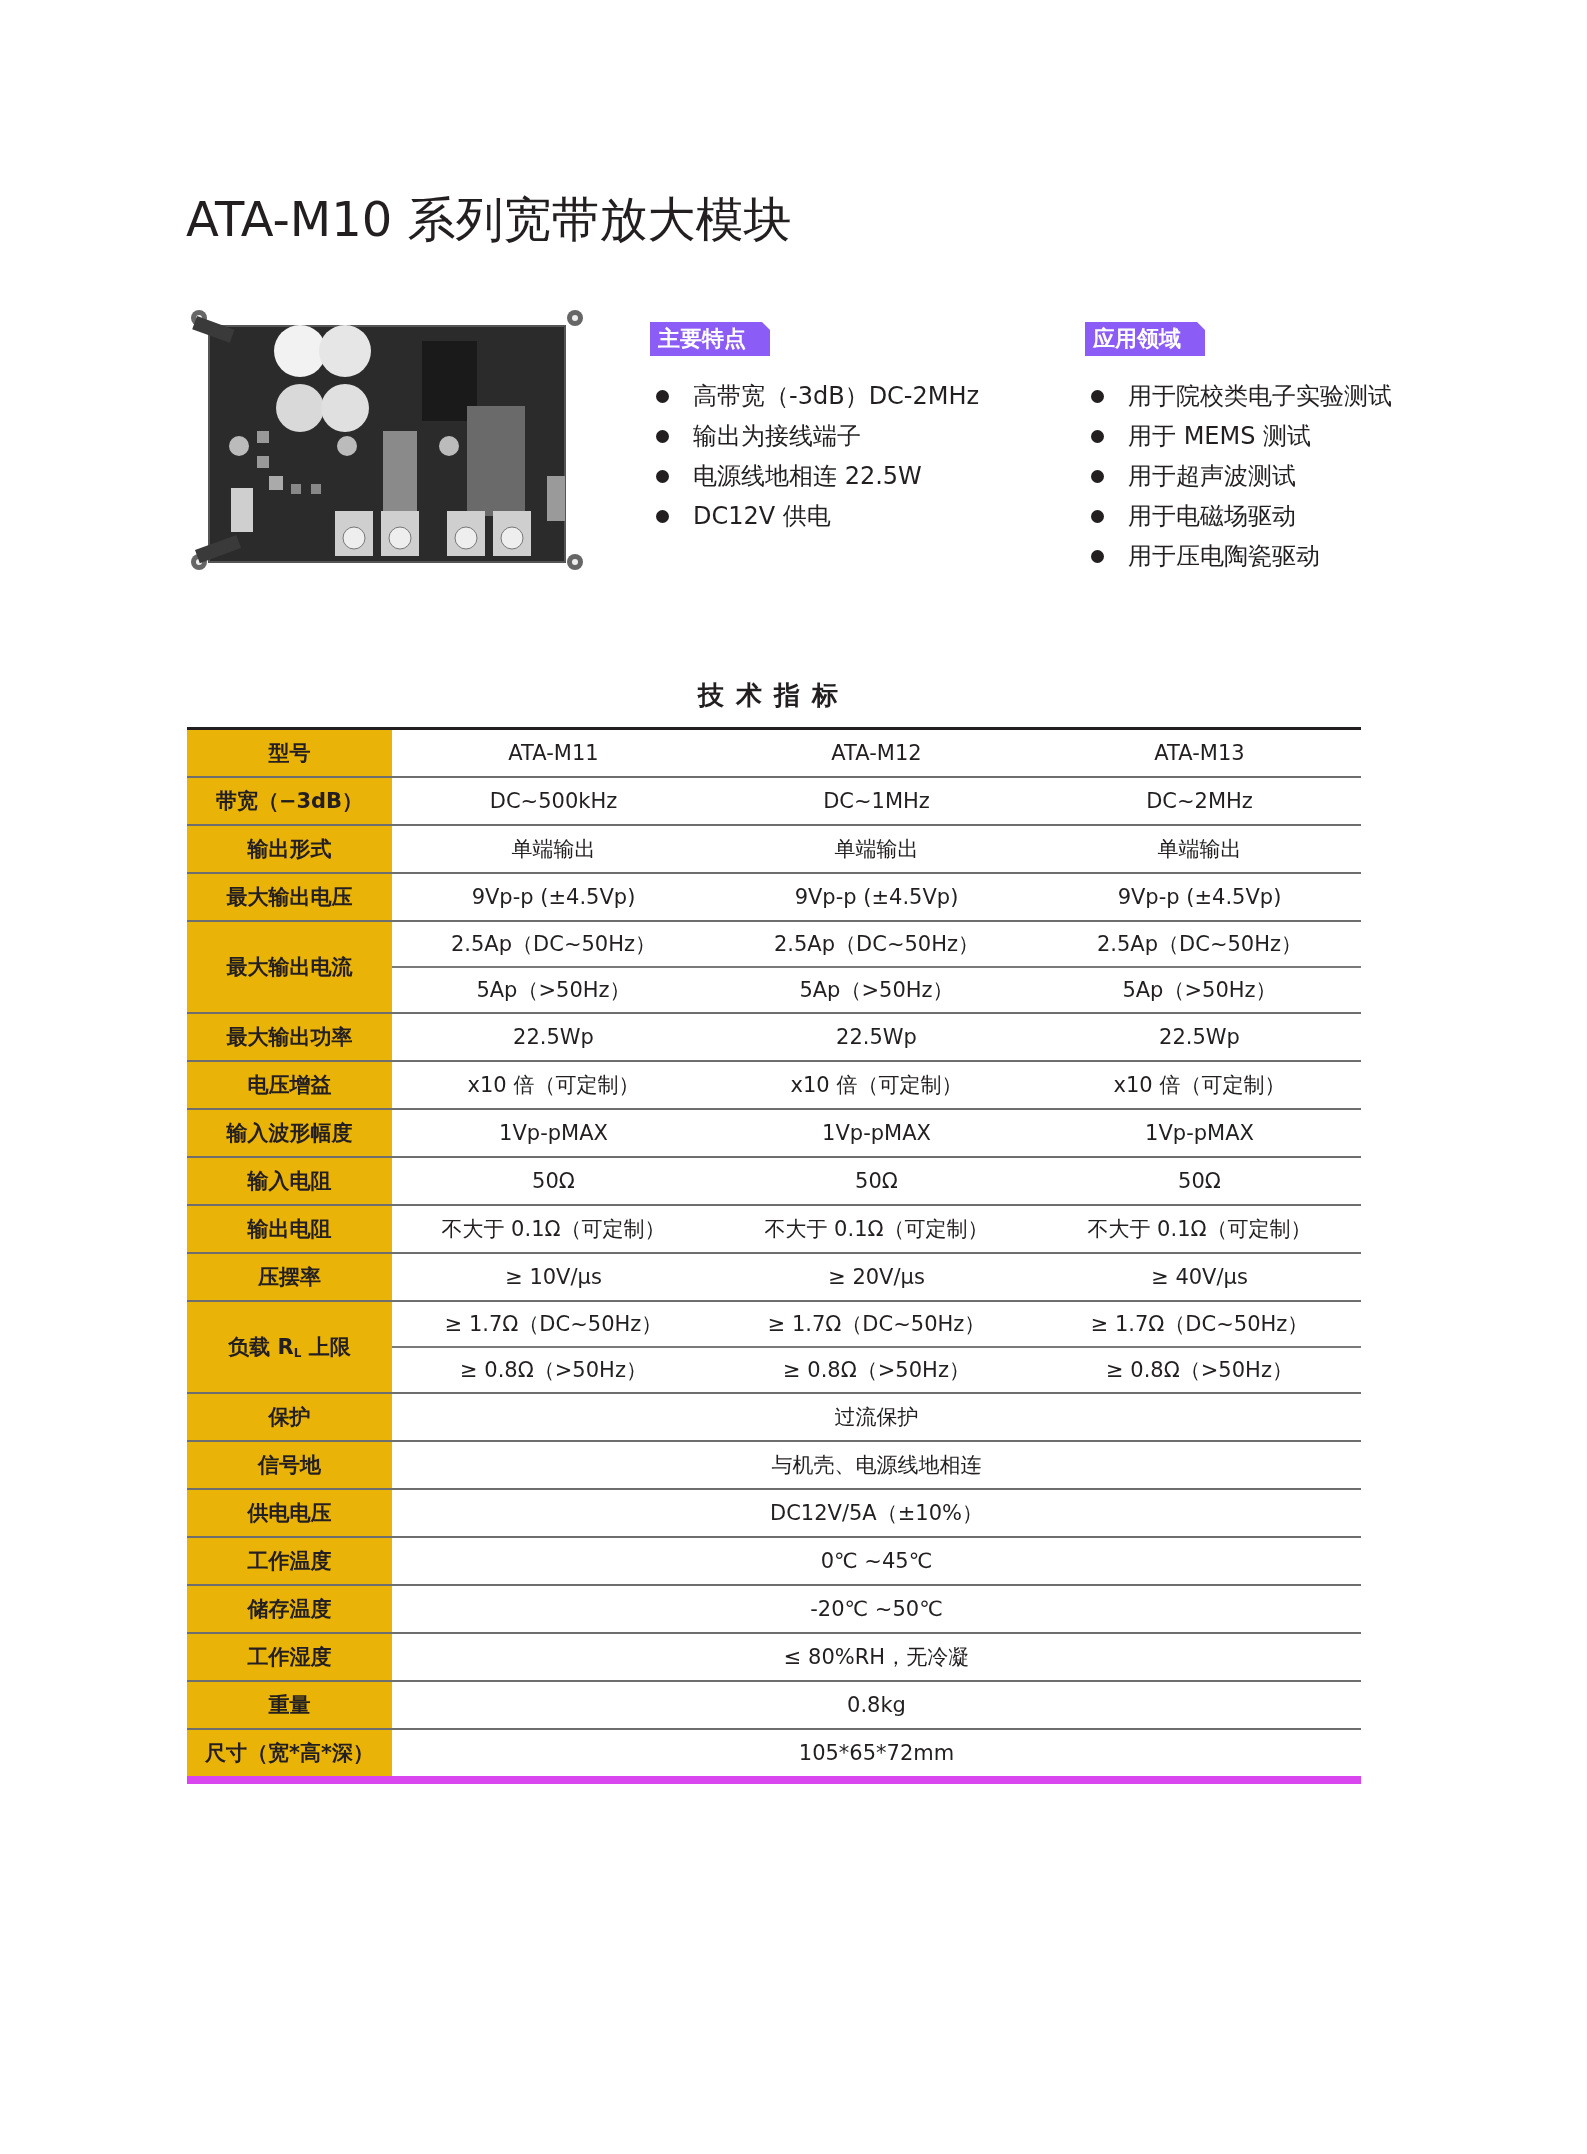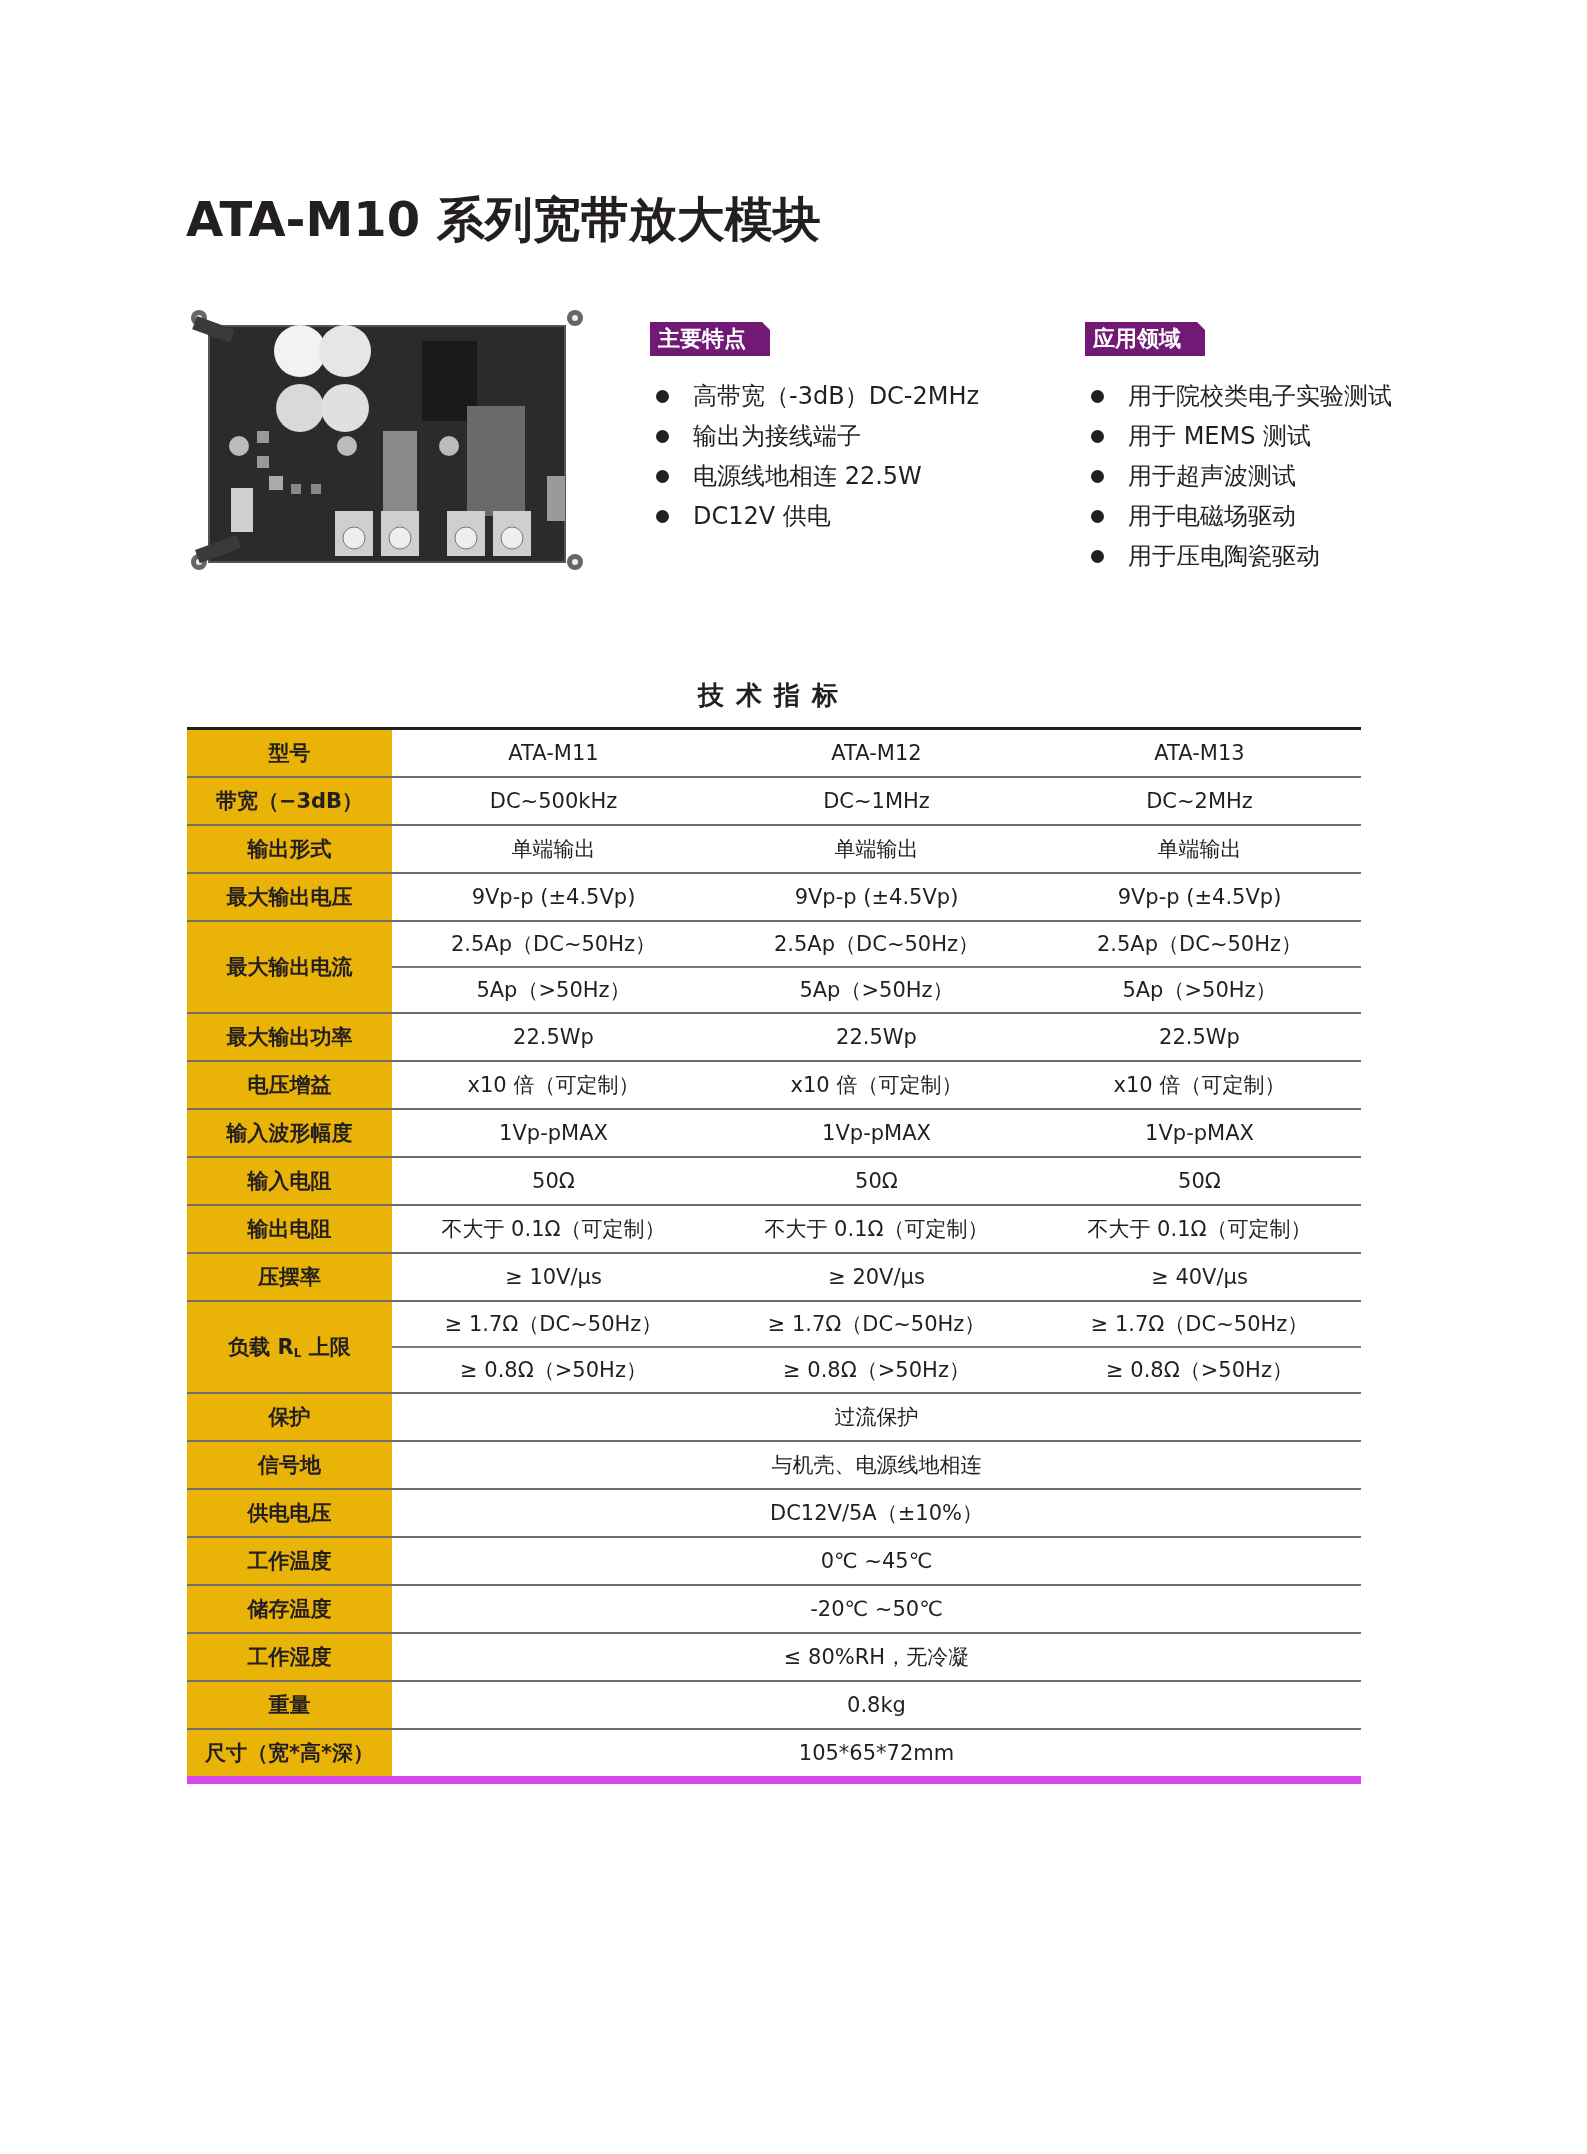--- a/index.html
+++ b/index.html
@@ -1,22 +1,22 @@
 <!DOCTYPE html>
 <html><head>
 <meta charset="utf-8">
 <style>
   html, body { margin: 0; padding: 0; background: #ffffff; }
   body { width: 1587px; height: 2154px; position: relative; overflow: hidden;
          font-family: "DejaVu Sans", "Liberation Sans", sans-serif; color: #231f20; }
-  .title { position: absolute; left: 186px; top: 188px; font-size: 48px; font-weight: bold;
+  .title { position: absolute; left: 186px; top: 188px; font-size: 48px; font-weight: normal;
            letter-spacing: 0px; color: #231f20; }
   .photo { position: absolute; left: 187px; top: 306px; width: 398px; height: 268px; }
   .section { position: absolute; }
-  .tag { display: inline-block; position: relative; background: #701a75; color: #fff;
+  .tag { display: inline-block; position: relative; background: #8b5cf6; color: #fff;
          font-size: 22px; font-weight: bold; padding: 3px 24px 3px 8px; height: 28px; line-height: 28px;
          clip-path: polygon(0 0, calc(100% - 8px) 0, 100% 8px, 100% 100%, 0 100%); }
   .tag::after { content: ""; position: absolute; left: 0; right: 0; bottom: -3px; height: 2px; background: #d0d0d0; }
   .blist { list-style: none; margin: 20px 0 0 0; padding: 0; text-align: center; }
   .blist li { font-size: 24px; line-height: 40px; height: 40px; display: flex; align-items: center; color: #231f20; }
   .blist li .dot { width: 13px; height: 13px; border-radius: 50%; background: #231f20; margin: 0 24px 0 6px; flex: none; }
   .spec-title { position: absolute; left: 187px; width: 1174px; top: 678px; text-align: center;
                 font-size: 26px; font-weight: bold; letter-spacing: 12px; color: #231f20; }
   table.spec { position: absolute; left: 187px; top: 727px; width: 1174px; border-collapse: collapse;
                table-layout: fixed; font-size: 21px; color: #231f20; }

